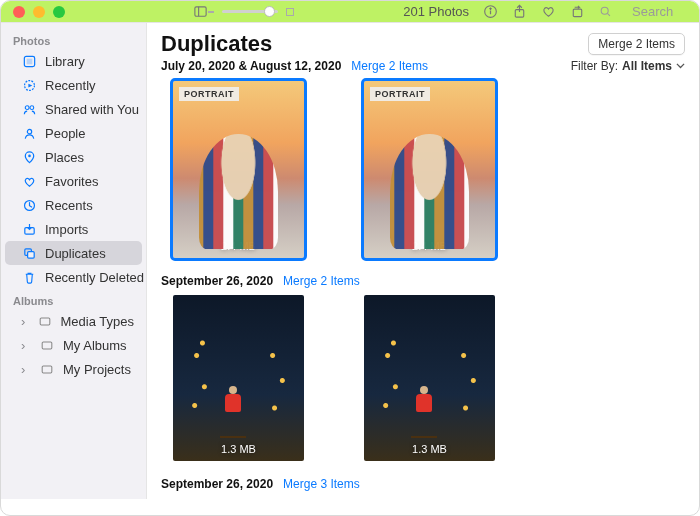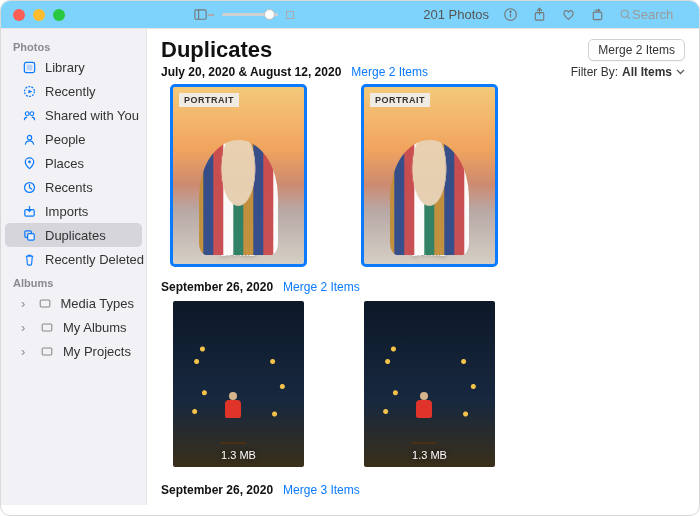--- a/index.html
+++ b/index.html
@@ -1,27 +1,27 @@
 <!DOCTYPE html>
 <html><head>
 <meta charset="utf-8">
 <style>
 *{box-sizing:border-box;margin:0;padding:0;font-family:-apple-system,BlinkMacSystemFont,"Helvetica Neue",sans-serif;-webkit-font-smoothing:antialiased}
 body{width:700px;height:516px;overflow:hidden;background:#fff;border:1px solid #d9d9d9;border-radius:10px;font-size:13px;color:#333}
-.titlebar{height:28px;display:flex;align-items:center;border-bottom:1px solid #e5e5e5;padding:4px 12px;background:#7dd3fc}
+.titlebar{height:22px;display:flex;align-items:center;border-bottom:1px solid #e5e5e5;padding:4px 12px;background:#bef264}
 .traffic{display:flex;gap:8px;margin-right:10px}
 .traffic span{width:12px;height:12px;border-radius:50%;display:inline-block}
 .dot-r{background:#ff5f57}.dot-y{background:#febc2e}.dot-g{background:#28c840}
 .tb-gap{width:118px}
 .slider-wrap{display:flex;align-items:center;gap:8px;color:#888}
 .slider-track{width:56px;height:3px;background:#d0d0d0;border-radius:2px;position:relative}
 .slider-knob{width:11px;height:11px;border-radius:50%;background:#fff;border:1px solid #bbb;position:absolute;top:-4px;left:42px}
 .tb-right{margin-left:auto;display:flex;align-items:center;gap:14px;color:#6b6b6b}
 .tb-ico{width:15px;height:15px;display:inline-flex;align-items:center;justify-content:center;stroke:#6b6b6b;fill:none}
-.search-wrap{display:flex;align-items:center;gap:0;color:#9a9a9a;font-size:13px}
+.search-wrap{display:flex;align-items:center;gap:20px;color:#9a9a9a;font-size:13px}
 .search-input{border:none;outline:none;font-size:13px;width:55px;color:#333;background:transparent}
 .search-input::placeholder{color:#9a9a9a}
 .body{display:flex;height:calc(100% - 38px)}
 .sidebar{width:146px;background:#f2f1f5;border-right:1px solid #e5e5e5;padding-top:6px;overflow:hidden}
 .section-label{font-size:11px;color:#8a8a8e;font-weight:600;padding:6px 12px 2px}
 .side-item{display:flex;align-items:center;gap:8px;height:24px;padding:0 8px 0 16px;font-size:13px;color:#333;border-radius:5px;margin:0 4px;cursor:default}
 .side-item.selected{background:#d6d5db}
 .side-item .ico{width:16px;height:16px;display:inline-flex;align-items:center;justify-content:center;color:#0a7aff;flex-shrink:0}
 .side-item .lbl{flex:1;white-space:nowrap}
 .side-item .chev{width:10px;color:#8a8a8e}
@@ -161,20 +161,28 @@
           <svg viewBox="0 0 16 16" width="15">
             <path d="M8 2 c2.6 0 4.5 2 4.5 4.3 c0 3-4.5 7.2-4.5 7.2 s-4.5-4.2-4.5-7.2 C3.5 4 5.4 2 8 2z" stroke="#0a7aff" stroke-width="1.3" fill="none"></path>
             <circle cx="8" cy="6.3" r="1.4" fill="#0a7aff"></circle>
           </svg>
         </span>
         <span class="lbl">Places</span>
       </div>
     <div class="side-item">
         <span class="ico">
           <svg viewBox="0 0 16 16" width="15">
+            <path d="M8 13 C3.5 10 2.5 7 4.3 5.2 c1.3-1.2 3-.3 3.7.9 c.7-1.2 2.4-2.1 3.7-.9 c1.8 1.8 .8 4.8-3.7 7.8z" stroke="#0a7aff" stroke-width="1.3" fill="none"></path>
+          </svg>
+        </span>
+        <span class="lbl">Favorites</span>
+      </div>
+    <div class="side-item">
+        <span class="ico">
+          <svg viewBox="0 0 16 16" width="15">
             <circle cx="8" cy="8" r="5.3" stroke="#0a7aff" stroke-width="1.3" fill="none"></circle>
             <path d="M8 5 v3.2 l2.3 1.4" stroke="#0a7aff" stroke-width="1.3" fill="none" stroke-linecap="round"></path>
           </svg>
         </span>
         <span class="lbl">Recents</span>
       </div>
     <div class="side-item">
         <span class="ico">
           <svg viewBox="0 0 16 16" width="15">
             <rect x="3" y="6" width="10" height="7" rx="1.3" stroke="#0a7aff" stroke-width="1.3" fill="none"></rect>

